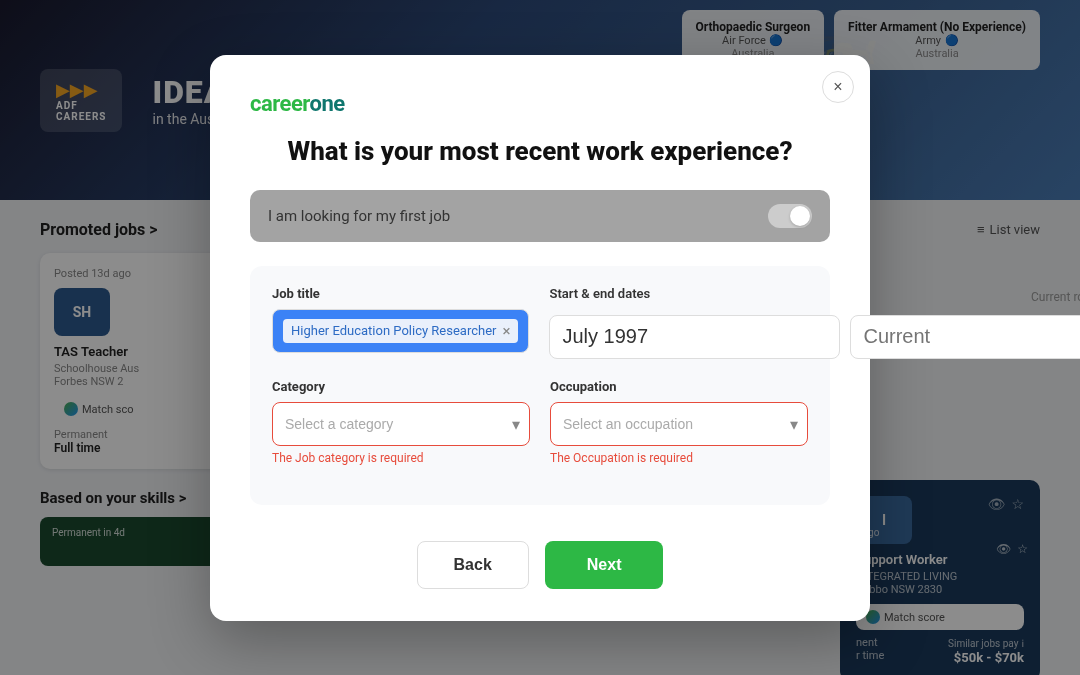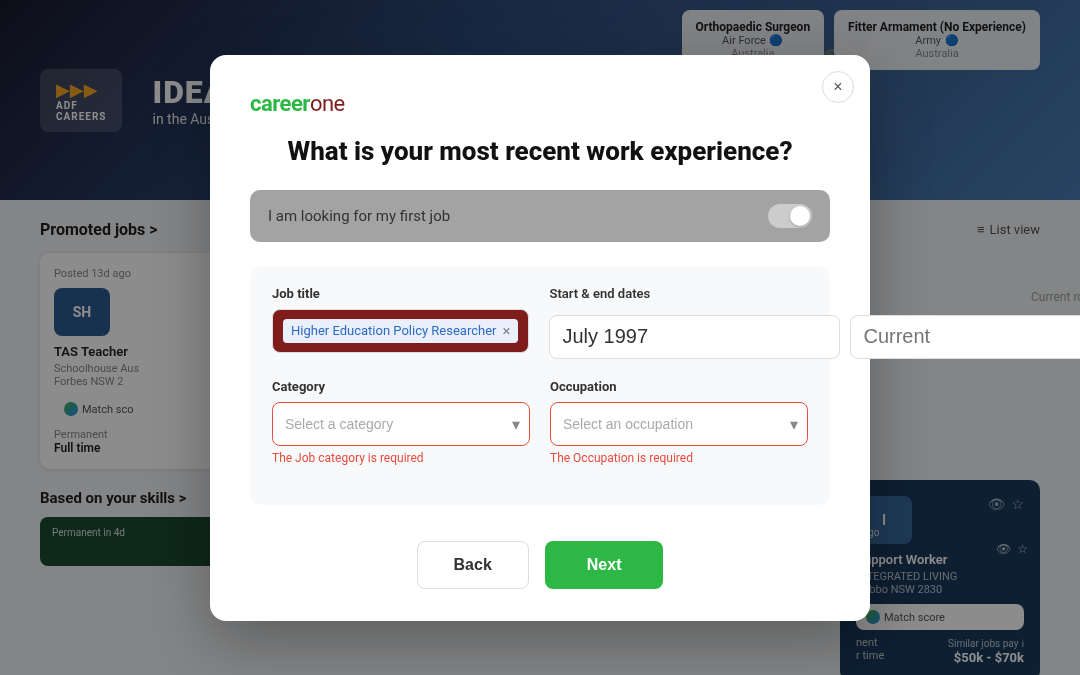--- a/index.html
+++ b/index.html
@@ -272,21 +272,21 @@
       display: block;
     }
 
     .input-with-tag {
       display: flex;
       align-items: center;
       border: 1.5px solid #ddd;
       border-radius: 8px;
       padding: 0 10px;
       height: 44px;
-      background: #7f1d1d;
+      background: #3b82f6;
     }
 
     .tag-chip {
       background: #eaf0fb;
       color: #2d6bc4;
       border-radius: 4px;
       padding: 3px 8px;
       font-size: 13px;
       display: flex;
       align-items: center;
@@ -567,21 +567,21 @@
 
 <div class="overlay">
 
   <div class="modal">
 
     <button class="modal-close">
       <span>×</span>
     </button>
 
     <div class="careerone-logo">
-      <span style="color:#2db845;">career</span><span style="color:#7f1d1d;font-weight:400;">one</span>
+      <span style="color:#2db845;">career</span><span style="color:#0f766e;font-weight:700;">one</span>
     </div>
 
     <h2 class="modal-title">What is your most recent work experience?</h2>
 
     <div class="first-job-row">
       <span class="first-job-label">I am looking for my first job</span>
       <div class="toggle">
         <div class="toggle-knob"></div>
       </div>
     </div>

